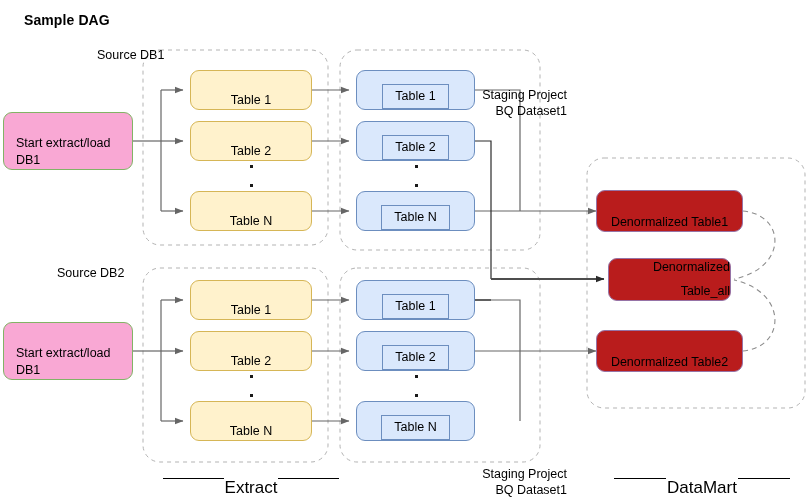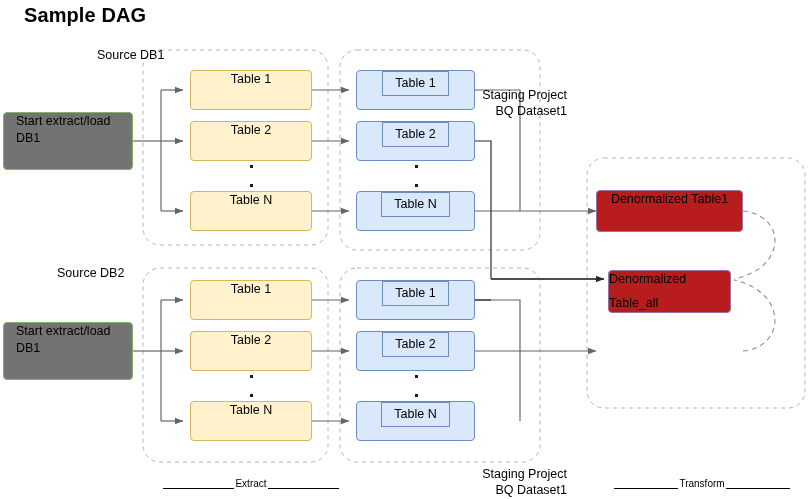--- a/index.html
+++ b/index.html
@@ -1,42 +1,42 @@
 <!DOCTYPE html>
 <html><head>
 <meta charset="utf-8">
 <style>
   html,body{margin:0;padding:0;background:#ffffff;}
   body{width:811px;height:499px;position:relative;overflow:hidden;
        font-family:"Liberation Sans","DejaVu Sans",sans-serif;
        color:#000000;-webkit-font-smoothing:antialiased;}
   #canvas{position:absolute;inset:0;width:811px;height:499px;}
   svg.layer{position:absolute;left:0;top:0;width:811px;height:499px;pointer-events:none;}
-  .node{position:absolute;box-sizing:border-box;display:flex;align-items:flex-start;
-        justify-content:center;text-align:center;border-radius:4px;
+  .node{position:absolute;box-sizing:border-box;display:flex;align-items:flex-end;
+        justify-content:center;text-align:center;border-radius:9px;
         font-size:12.5px;line-height:1.35;}
-  .node.green{background:#737373;border:1px solid #82b366;justify-content:flex-start;
+  .node.green{background:#f9a8d4;border:1px solid #82b366;justify-content:flex-start;
               text-align:left;padding:0 12px;}
   .node.yellow{background:#fff2cc;border:1px solid #d6b656;}
   .node.blue{background:#dae8fc;border:1px solid #6c8ebf;}
   .node.purple{background:#b91c1c;border:1px solid #9673a6;}
   .inner-rect{box-sizing:border-box;border:1px solid #6c8ebf;background:transparent;
               padding:3px 12px;font-size:12.5px;border-radius:0;}
   .label{position:absolute;font-size:12.5px;line-height:1.25;white-space:pre;}
   .label.right{text-align:right;margin-top:30px;}
-  .title{position:absolute;left:24px;top:4px;font-size:20px;font-weight:bold;
+  .title{position:absolute;left:24px;top:12px;font-size:14px;font-weight:bold;
          letter-spacing:.1px;}
   .dots{position:absolute;display:flex;flex-direction:column;align-items:center;
         justify-content:space-between;}
   .dots i{display:block;width:3px;height:3px;background:#1a1a1a;}
-  .phase{position:absolute;display:flex;align-items:flex-end;justify-content:center;
-         font-size:10px;white-space:nowrap;}
+  .phase{position:absolute;display:flex;align-items:flex-start;justify-content:center;
+         font-size:17px;white-space:nowrap;}
   .phase .bar{flex:1 1 auto;height:0;border-top:1px solid #000;}
   .phase span{padding:0 1px;}
-  .two-line{flex-direction:column;gap:7px;margin-top:12px;}
+  .two-line{flex-direction:column;gap:7px;}
 </style>
 </head>
 <body>
 
 <div id="canvas">
 
   <div class="title">Sample DAG</div>
 
   <svg class="layer" viewBox="0 0 811 499">
     <defs>
@@ -184,25 +184,28 @@
 
   <div class="node purple" style="left:596px; top:190px; width:147px; height:42px;">
     <span>Denormalized Table1</span>
   </div>
 
   <div class="node purple two-line" style="left:608px; top:258px; width:123px; height:43px;">
     <span>Denormalized</span>
     <span>Table_all</span>
   </div>
 
+  <div class="node purple" style="left:596px; top:330px; width:147px; height:42px;">
+    <span>Denormalized Table2</span>
+  </div>
 
   <div class="phase" style="left:163px; top:478px; width:176px;">
     <div class="bar"></div>
     <span>Extract</span>
     <div class="bar"></div>
   </div>
   <div class="phase" style="left:614px; top:478px; width:176px;">
     <div class="bar"></div>
-    <span>Transform</span>
+    <span>DataMart</span>
     <div class="bar"></div>
   </div>
 
 </div>
 
 </body></html>

